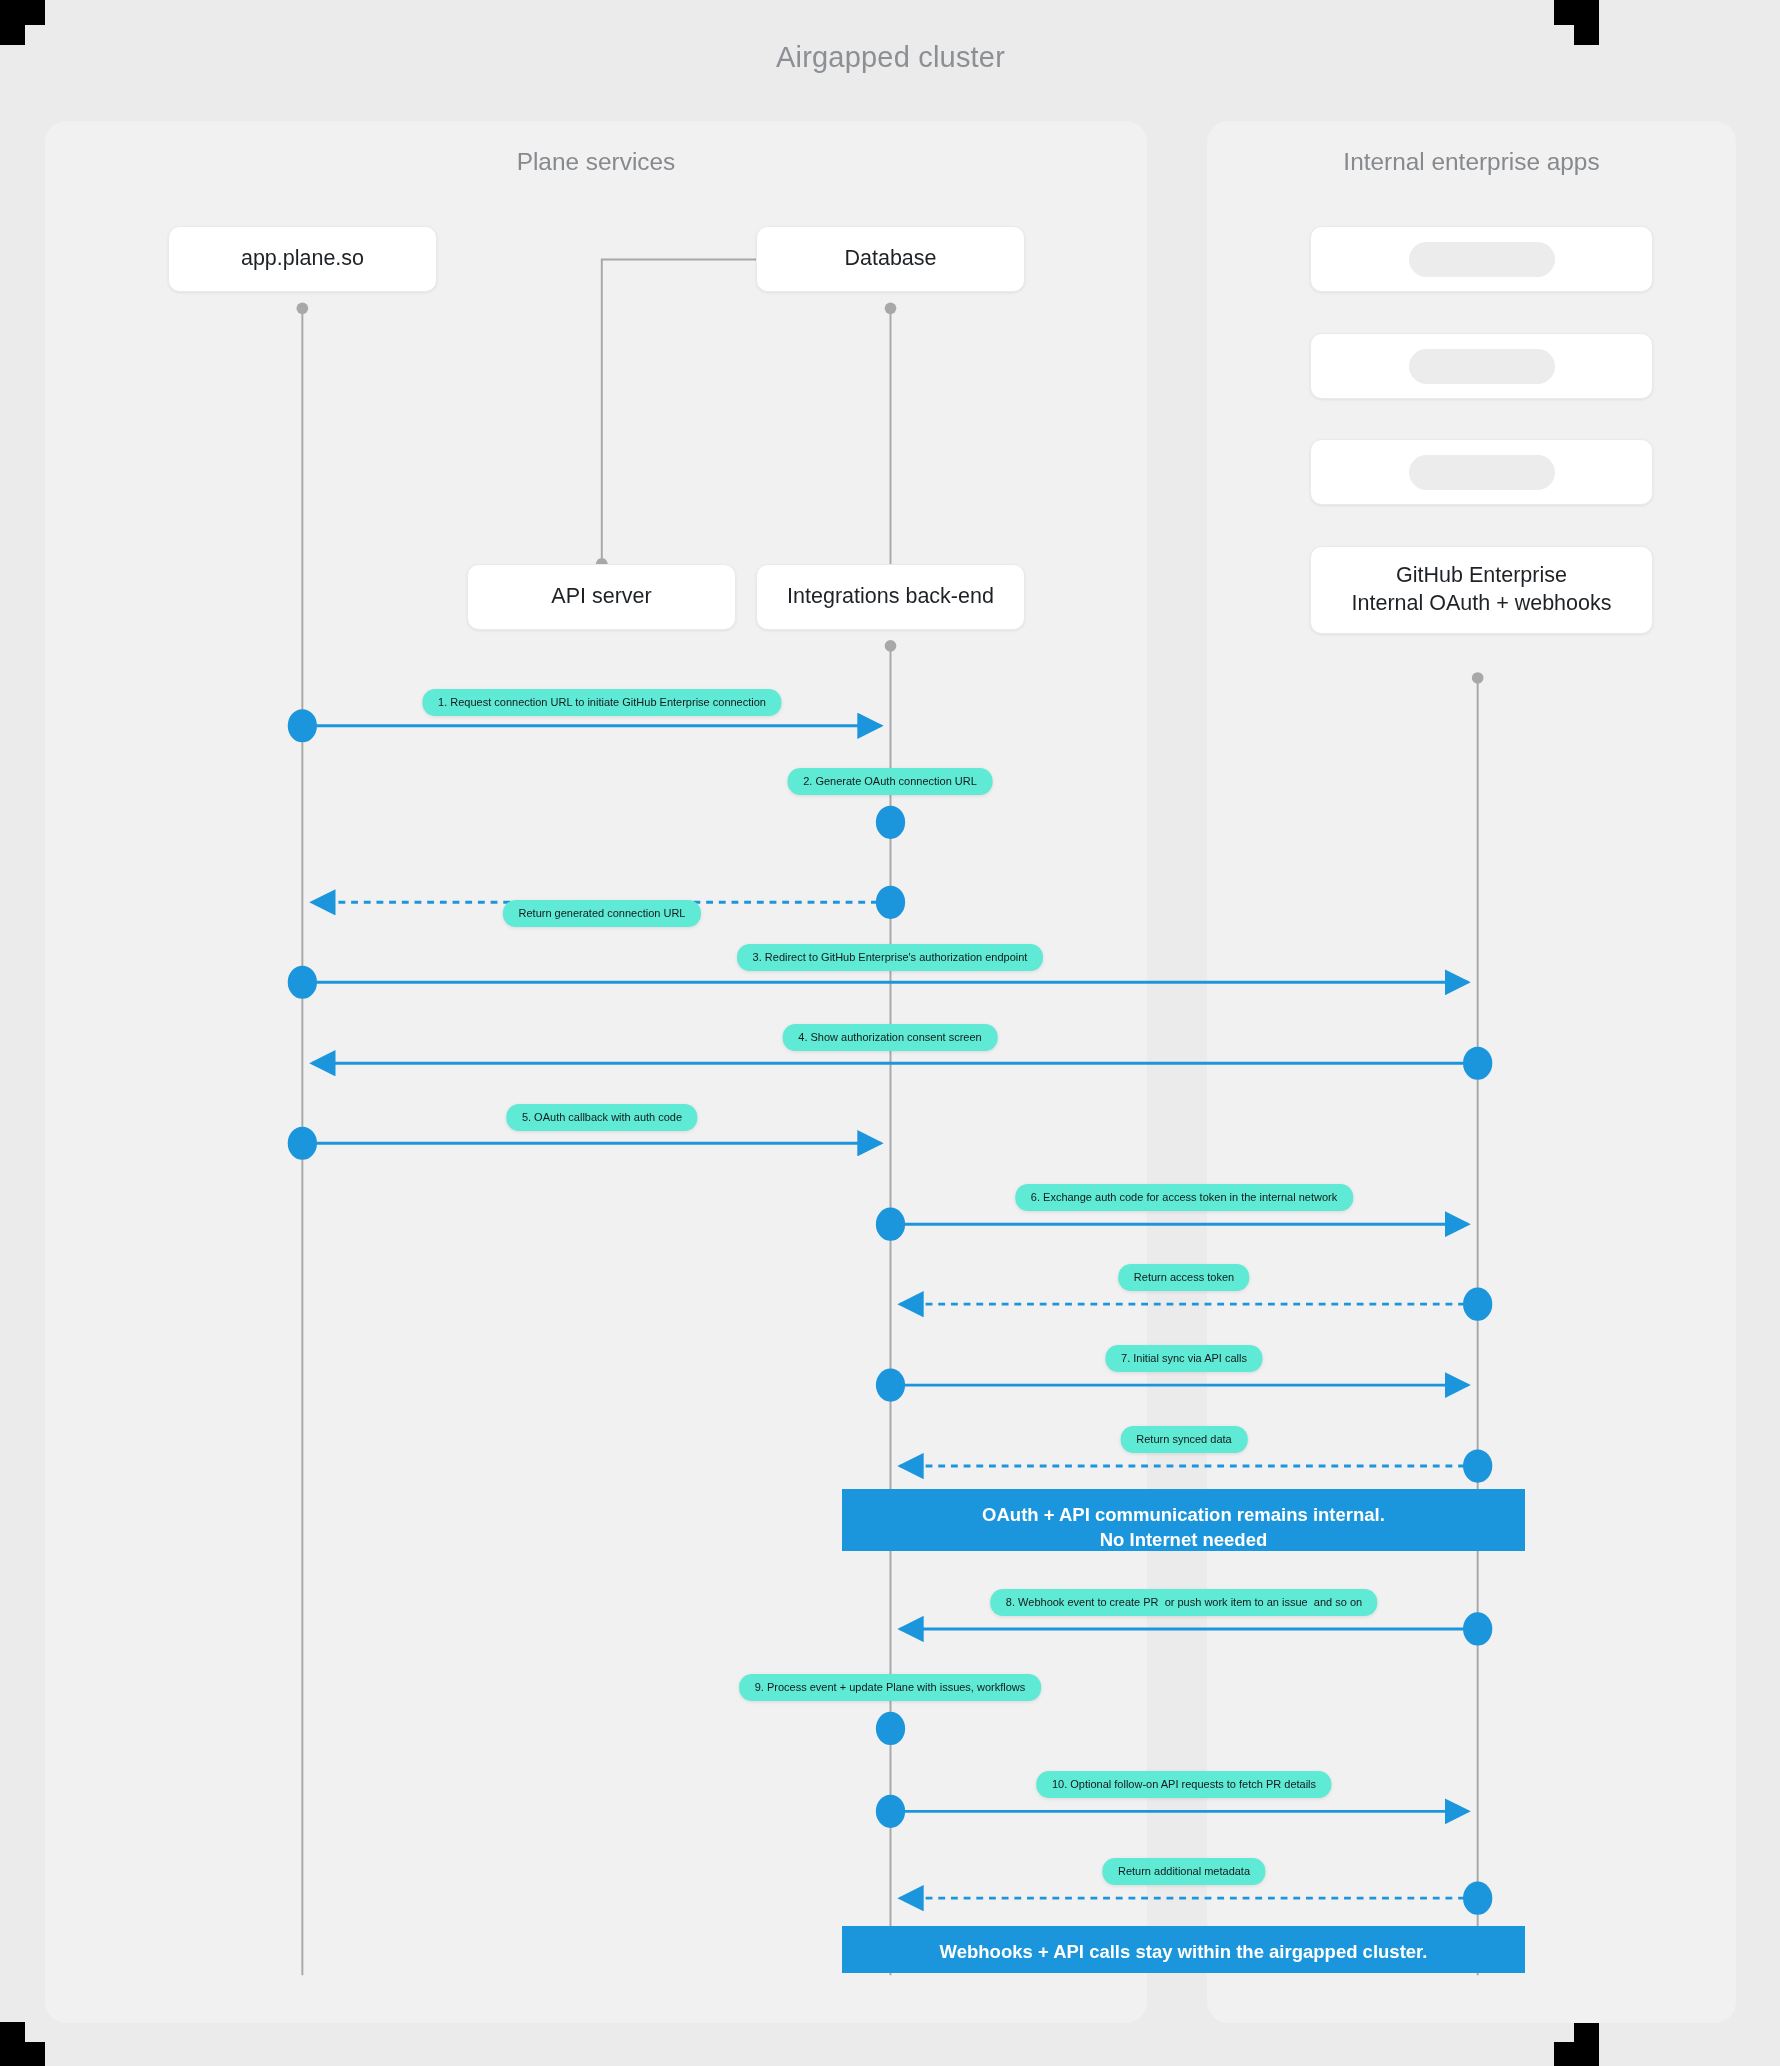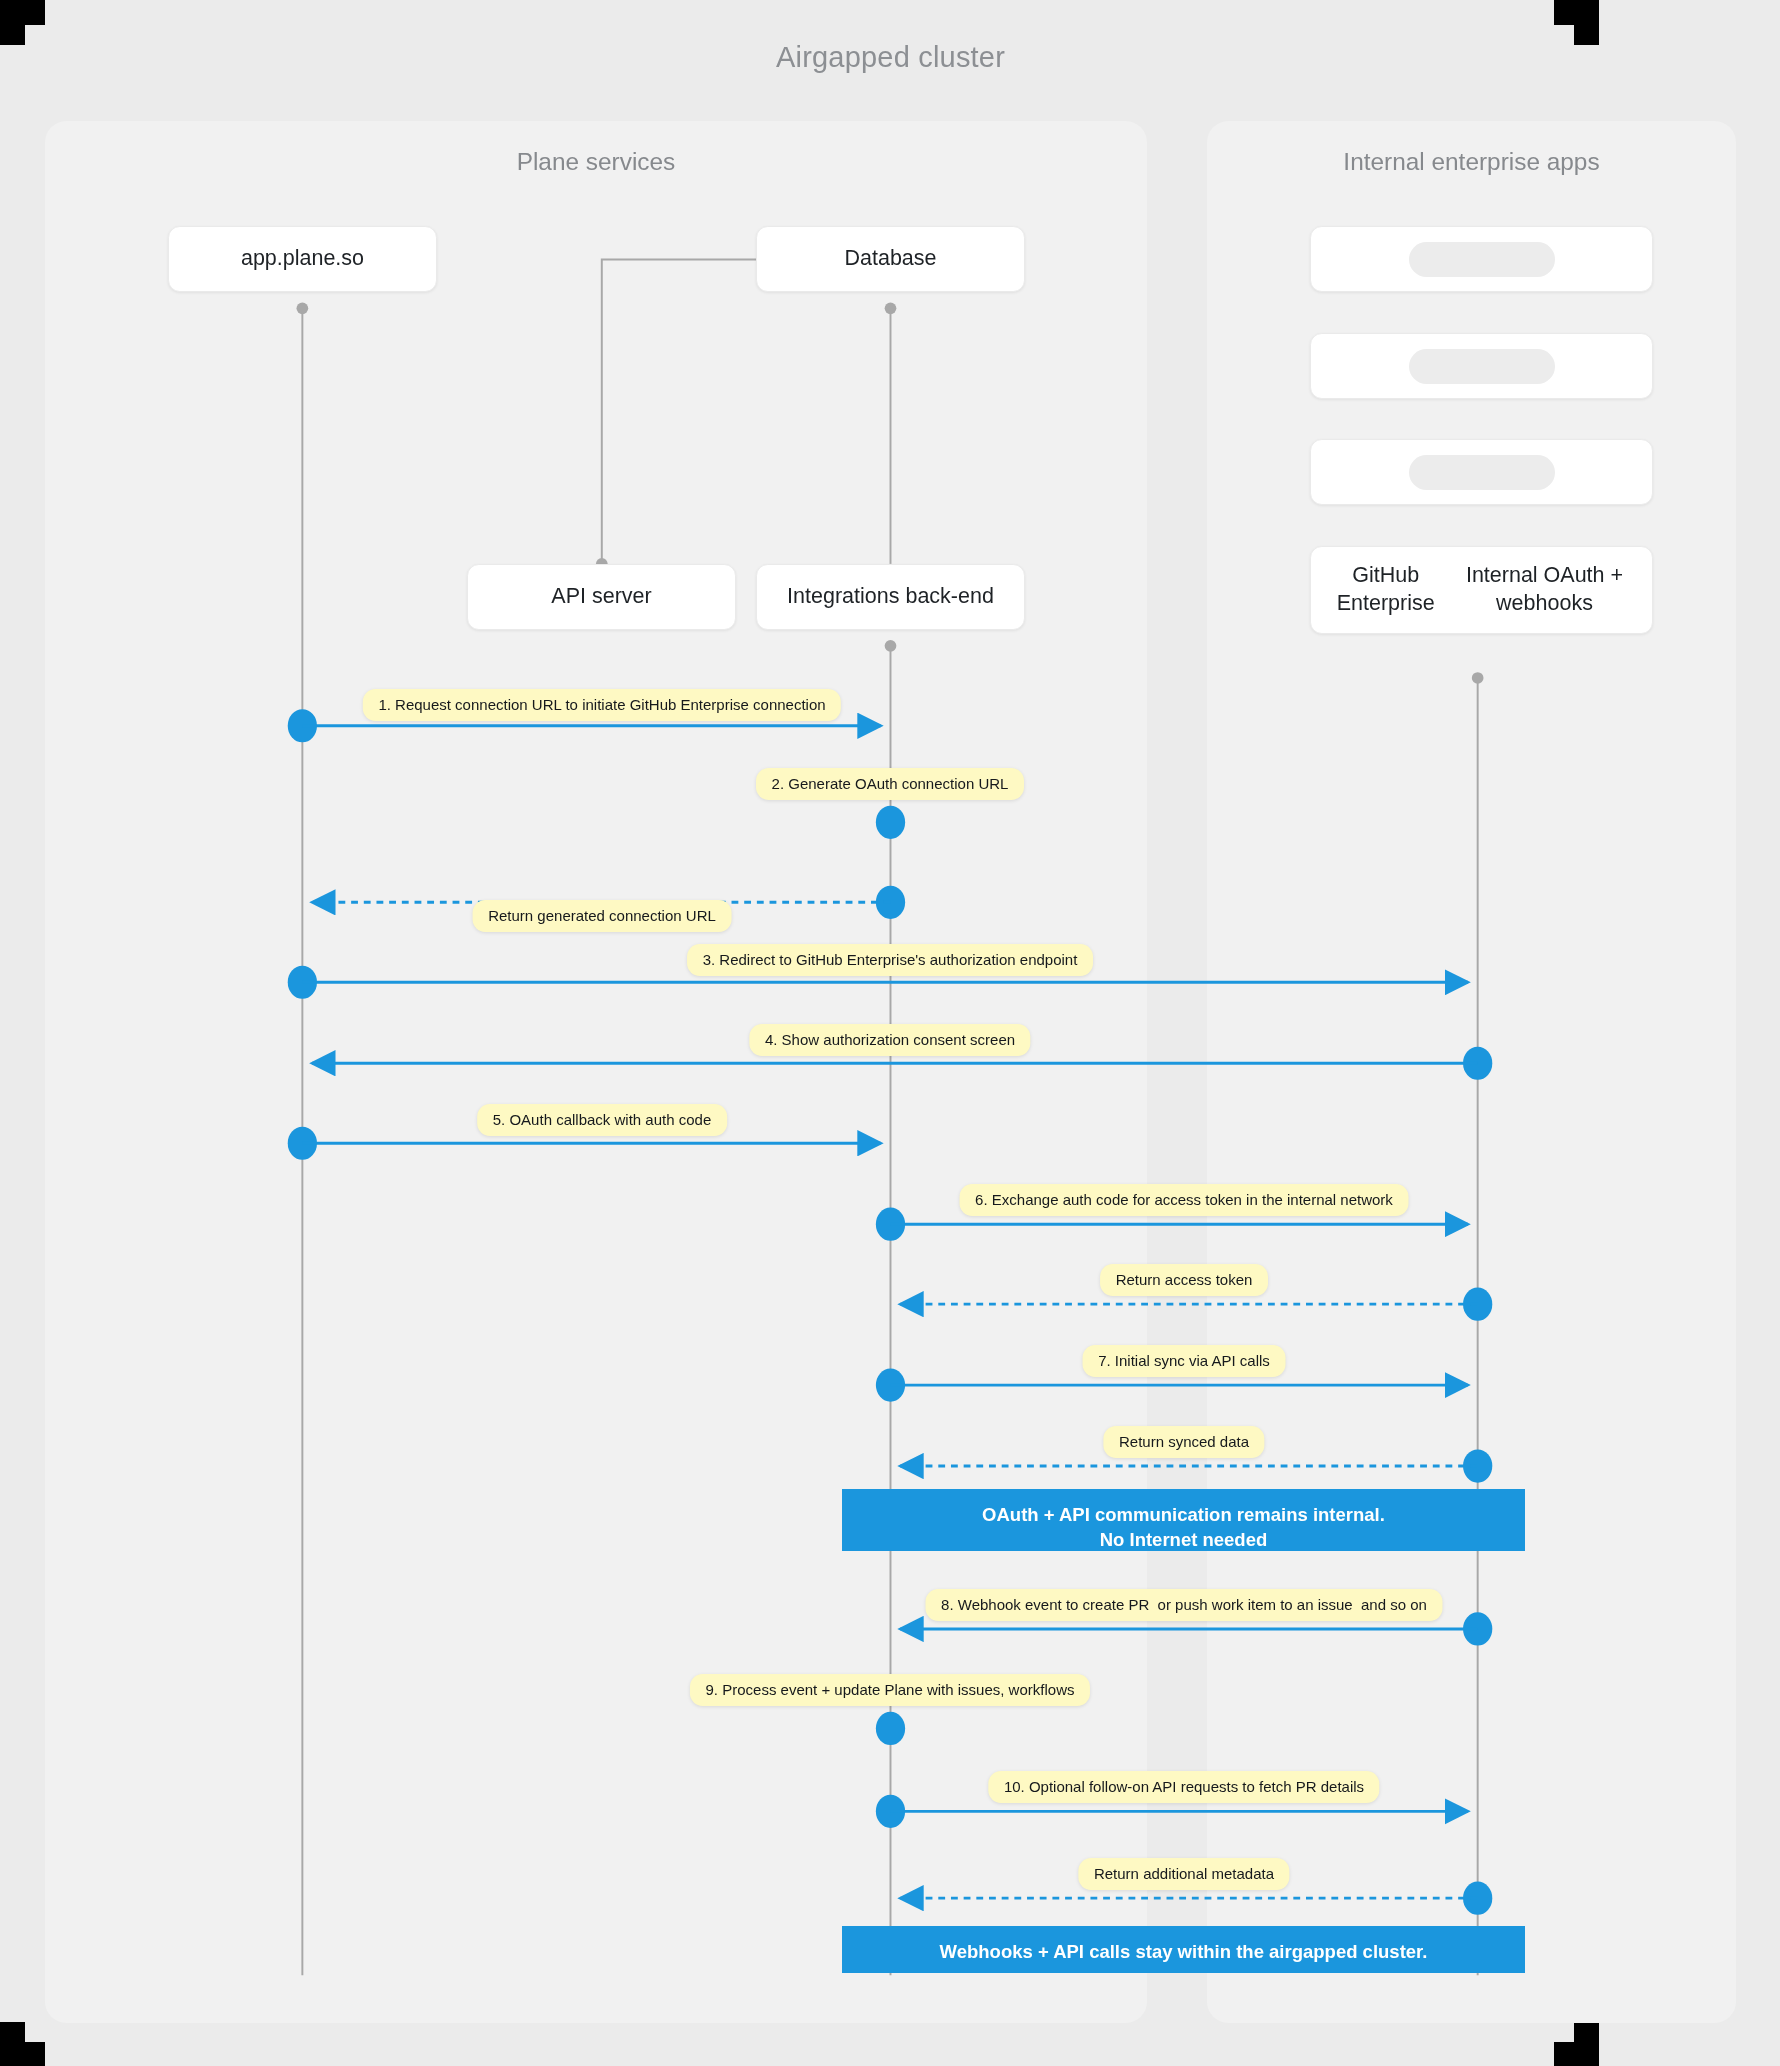--- a/index.html
+++ b/index.html
@@ -92,38 +92,38 @@
   }
 
   #actor-appplane     { left: 168px;  top: 226px;  width: 269px; height: 66px; }
   #actor-database     { left: 756px;  top: 226px;  width: 269px; height: 66px; }
   #actor-apiserver    { left: 467px;  top: 564px;  width: 269px; height: 66px; }
   #actor-integrations { left: 756px;  top: 564px;  width: 269px; height: 66px; }
 
   #ghost-1 { left: 1310px; top: 226px;  width: 343px; height: 66px; }
   #ghost-2 { left: 1310px; top: 333px;  width: 343px; height: 66px; }
   #ghost-3 { left: 1310px; top: 439px;  width: 343px; height: 66px; }
-  #actor-github { left: 1310px; top: 546px; width: 343px; height: 88px; flex-direction: row; }
+  #actor-github { left: 1310px; top: 546px; width: 343px; height: 88px; flex-direction: column; text-align: right; }
 
   
   #wires {
     position: absolute;
     left: 0; top: 0;
     width: 1781px; height: 2067px;
     pointer-events: none;
   }
 
   
   .msg-label {
     position: absolute;
-    background: #fef9c3;
+    background: #5eead4;
     border-radius: 12.7px;
     box-shadow: 0 1px 3.9px rgba(0,0,0,0.10);
     padding: 6.8px 15.6px;
-    font-size: 15px;
+    font-size: 11px;
     color: #16191c;
     white-space: pre;
     transform: translateX(-50%);
     line-height: 1.2;
   }
 
   
   .note {
     position: absolute;
     background: #1b96dd;

